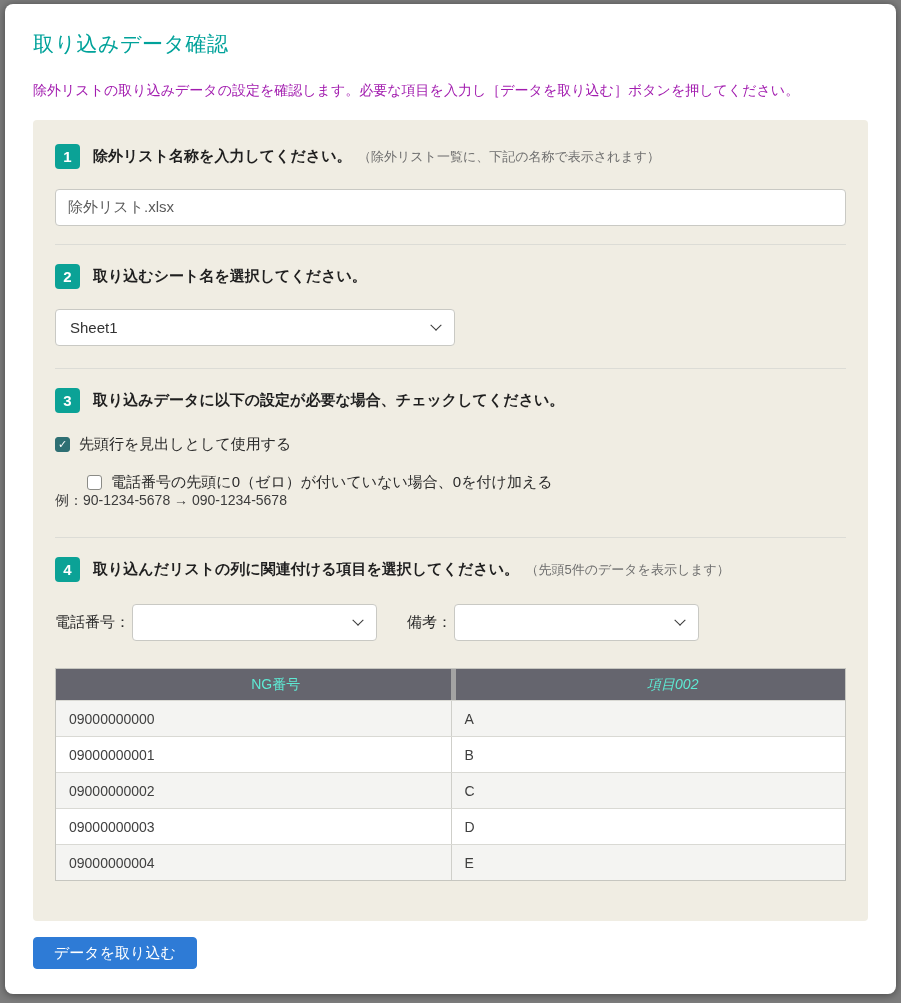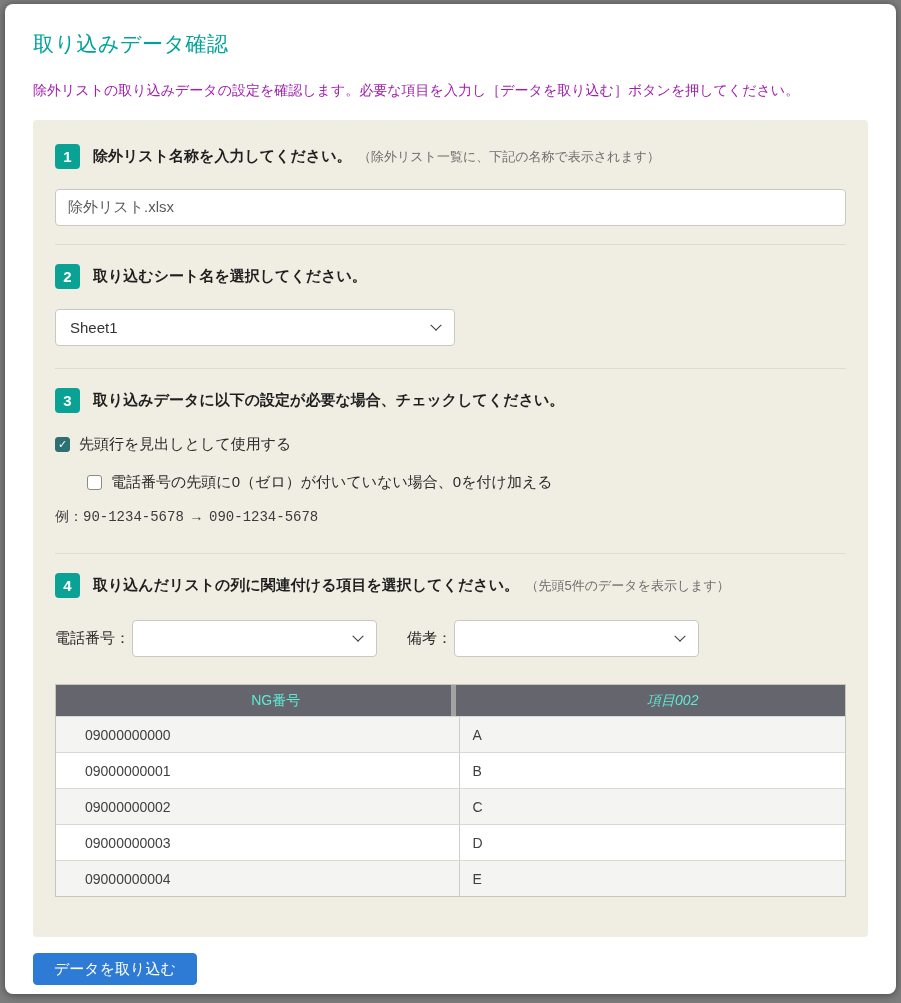--- a/index.html
+++ b/index.html
@@ -59,35 +59,35 @@
   .check-row { display:flex; align-items:center; margin-top:22px; }
   .check-row + .check-row { margin-top:19px;padding-left:32px; }
   .checkbox {
     width:15px; height:15px; border:1px solid #8b8b86; border-radius:3px;
     background:#fff; margin-right:9px; flex:0 0 15px;
     display:flex; align-items:center; justify-content:center;
   }
   .checkbox.checked { background:#2e6f73; border-color:#2e6f73; }
   .checkbox.checked::after { content:"✓"; color:#fff; font-size:11px; font-weight:bold; line-height:1; }
   .check-label { font-size:15px; color:#2b2b2b; }
-  .example-text { margin-top:16px; font-size:14px; color:#3c3c3c;font-family:Liberation Mono, monospace; }
+  .example-text { margin-top:0; font-size:14px; color:#3c3c3c; }
 
   .sec4 { padding-top:19px; }
   .mapping-row { display:flex; align-items:center; margin-top:22px; }
   .map-label { font-size:15px; color:#2b2b2b; }
   .map-select { width:245px; margin-left:2px; }
   .map-gap { width:30px; }
 
   .preview-table { margin-top:27px; border:1px solid #c6c6c0; background:#fff; }
   .pt-header { display:flex; background:#65656e; height:31px; }
   .pt-hcell {
     width:50%; color:#5eead4; font-size:14px; display:flex; align-items:center; justify-content:center;padding-left:45px;
   }
   .pt-hcell + .pt-hcell { border-left:5px solid #a3a3a3;font-style:italic; }
-  .pt-row { display:flex; height:36px; border-top:1px solid #d9d9d4; background:#fff;padding-left:16px; }
+  .pt-row { display:flex; height:36px; border-top:1px solid #d9d9d4; background:#fff; }
   .pt-row:nth-child(even) { background:#f4f4f2; }
   .pt-cell {
     width:50%; font-size:14px; color:#3f3f3f; display:flex; align-items:center; padding:0 13px;
   }
   .pt-cell + .pt-cell { border-left:1px solid #cfcfca; }
 
   .footer { margin-top:16px; display:flex; justify-content:space-between; align-items:center; }
   .btn-close {
     width:159px; height:31px; background:#fff; border:1px solid #4e8cd8; border-radius:4px;
     color:#3b80d8; font-size:15px; cursor:pointer;

